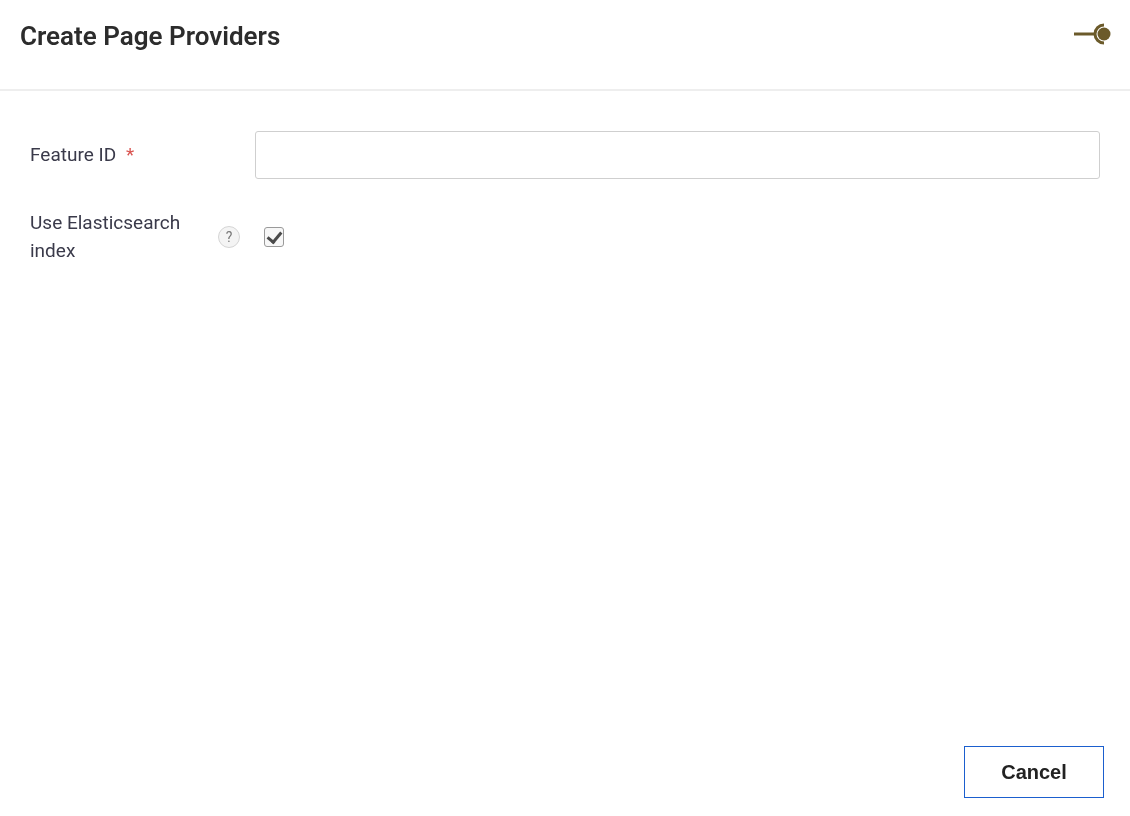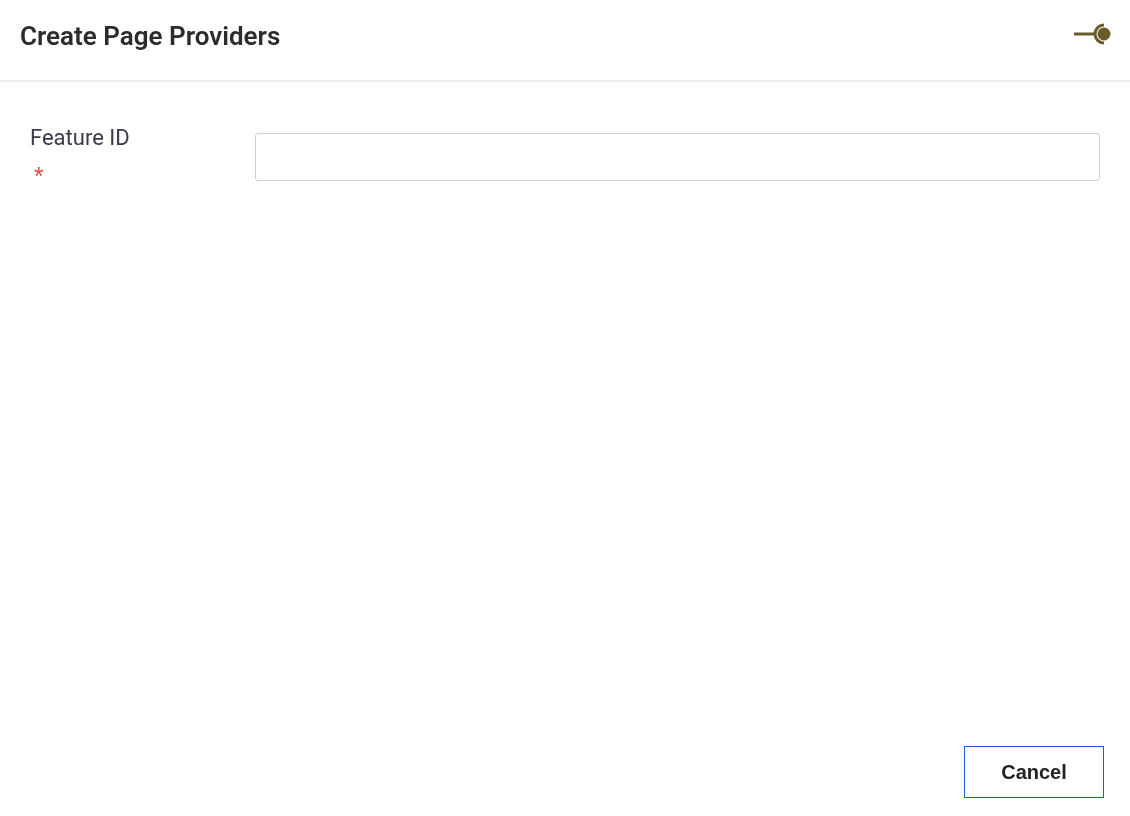--- a/index.html
+++ b/index.html
@@ -18,21 +18,21 @@
     .dialog {
       width: 100%;
       height: 100%;
       display: flex;
       flex-direction: column;
     }
     .header {
       display: flex;
       justify-content: space-between;
       align-items: center;
-      padding: 20px 16px 28px 20px;
+      padding: 20px 16px 37px 20px;
       border-bottom: 2px solid #eeeeee;
     }
     .header-title {
       font-size: 26px;
       font-weight: 600;
       color: #2c2c2c;
     }
     .header-icon {
       color: #6b5a2a;
     }
@@ -41,26 +41,25 @@
       padding: 40px 30px 0 30px;
     }
     .form-row {
       display: flex;
       align-items: center;
       margin-bottom: 30px;
     }
     .label-col {
       width: 225px;
       display: flex;
-      align-items: flex-start;
+      align-items: flex-end;
       gap: 6px;
-      font-size: 22px;
+      font-size: 19px;
       color: #3a3a4a;
       line-height: 1.45;
-      flex-direction: column;
     }
     .req-star {
       color: #d9534f;
       margin-left: 4px;
     }
     .input-col {
       flex: 1;
     }
     .text-input {
       width: 100%;
@@ -161,20 +160,29 @@
     <div class="form-row">
       <div class="label-col">
         <span>Feature ID</span>
         <span class="req-star">*</span>
       </div>
       <div class="input-col">
         <input type="text" class="text-input" value="" style="">
       </div>
     </div>
 
+    <div class="form-row checkbox-row">
+      <div class="label-col">
+        <span>Use Elasticsearch index</span>
+      </div>
+      <span class="help-badge">?</span>
+      <span class="checkbox-wrap">
+        <span class="custom-checkbox checked" role="checkbox" aria-checked="true"></span>
+      </span>
+    </div>
 
   </div>
 
   <div class="footer">
     <button class="btn">Cancel</button>
   </div>
 
 </div>
 
 </body></html>

